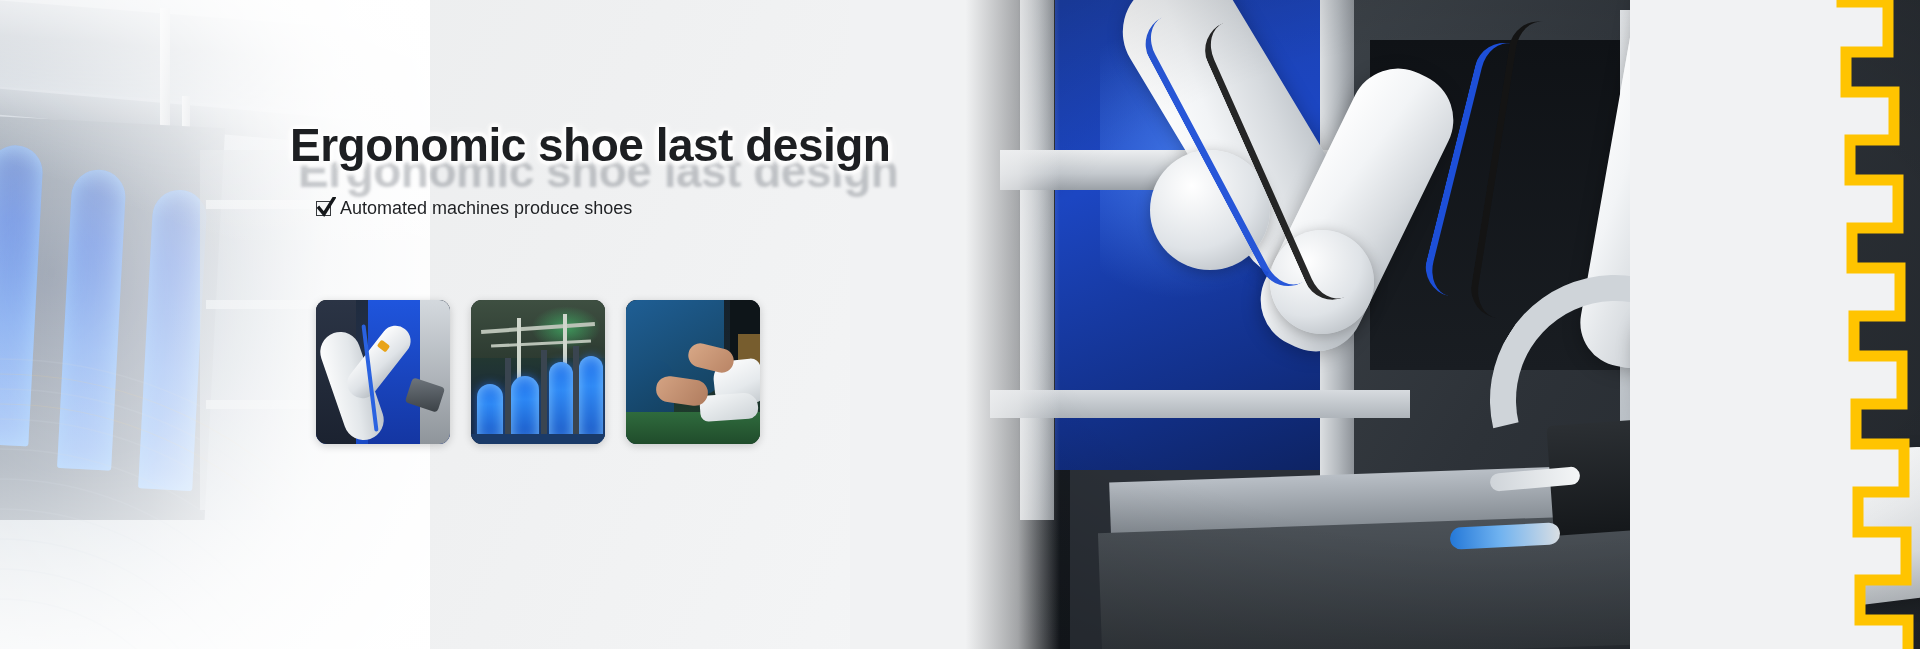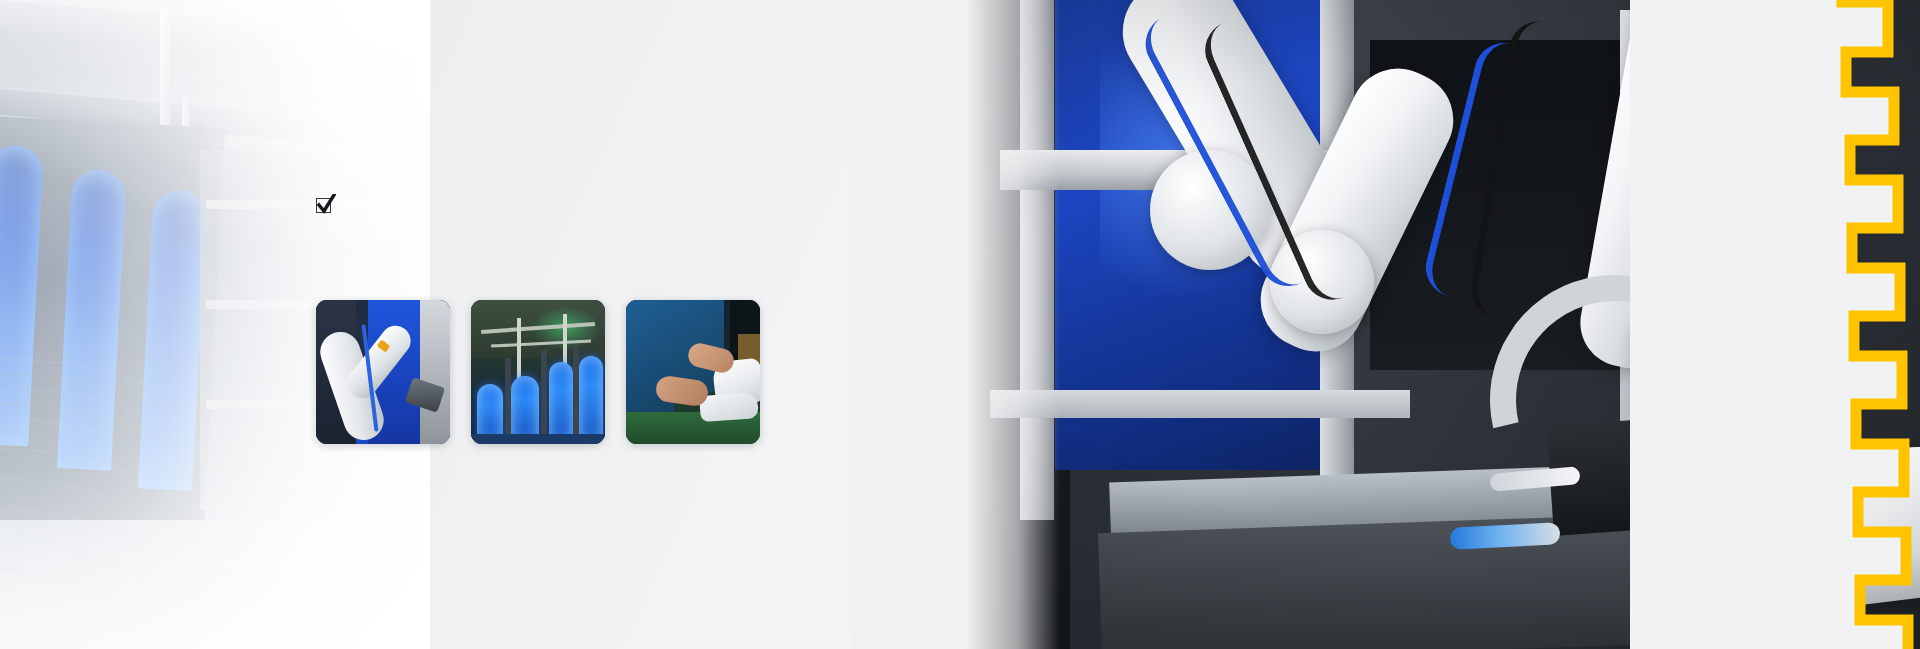--- a/index.html
+++ b/index.html
@@ -474,28 +474,33 @@
                L272,416 L272,464 L226,464 L226,504 L274,504 L274,552 L228,552
                L228,592 L276,592 L276,640 L230,640 L230,680 L278,680 L278,728
                L232,728 L232,790" fill="none" stroke="#FFC400" stroke-width="11" stroke-linejoin="miter"></path>
     </svg>
 
     <div class="rp-leftfade"></div>
   </div>
 
   <div class="content">
 
+    <div class="title-stack">
+      <div class="title-shadow">Ergonomic shoe last design</div>
+      <div class="title-main">Ergonomic shoe last design</div>
+    </div>
 
     <div class="bullets">
       <div class="bullet">
         <span class="cbox">
           <svg width="19" height="22" viewBox="0 0 19 22">
             <path d="M2 11 L7 17 L17 1" fill="none" stroke="#15181b" stroke-width="3.4" stroke-linecap="square"></path>
           </svg>
         </span>
+        <span class="bullet-text">Automated machines produce shoes</span>
       </div>
     </div>
 
     <div class="thumbs">
 
       <div class="thumb">
         <div class="t1-bg"></div>
         <div class="t1-dark"></div>
         <div class="t1-blue"></div>
         <div class="t1-rack"></div>

